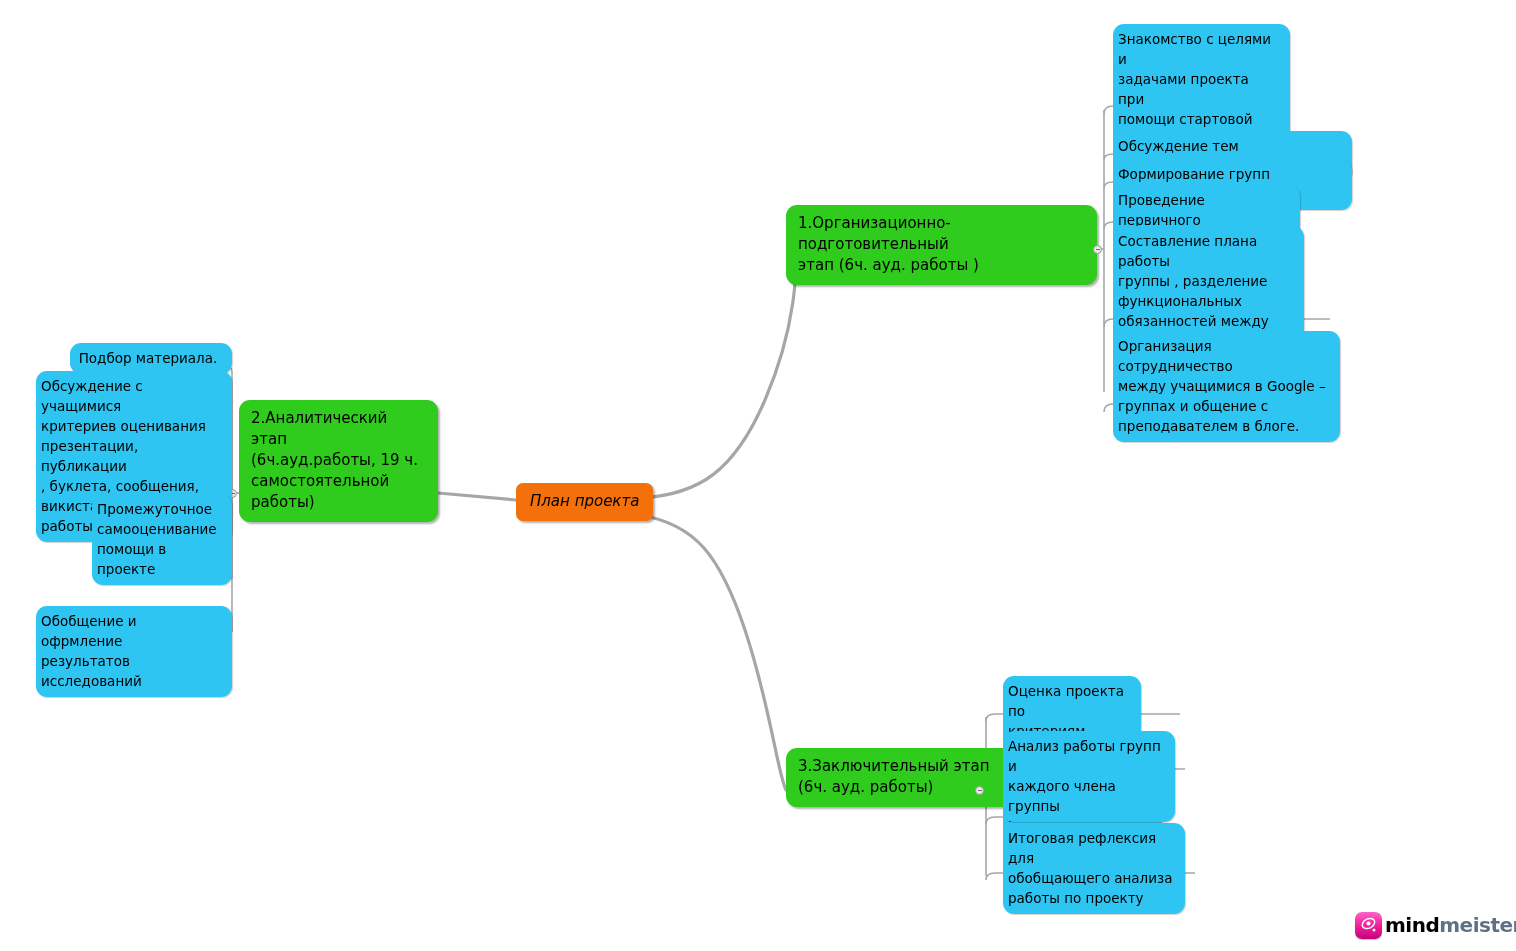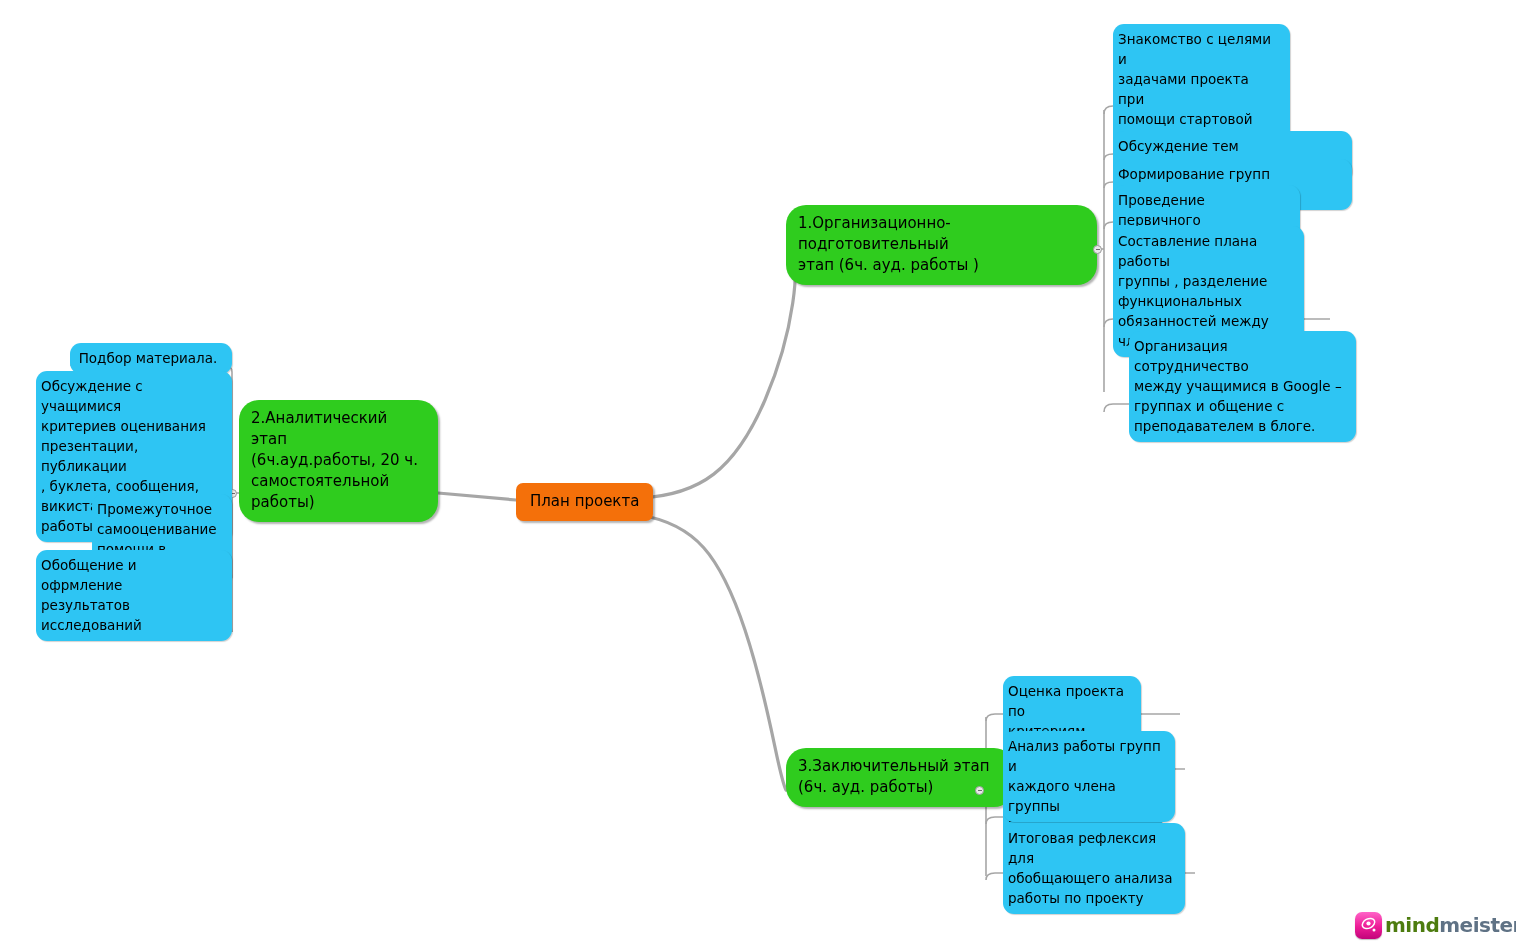--- a/index.html
+++ b/index.html
@@ -25,21 +25,21 @@
     background:#F4700A;
     font-size:15px;
     padding:8px 14px 9px 14px;
     border-radius:7px;
     box-shadow:2px 2px 2px rgba(0,0,0,0.30);
   }
   .node.main{
     background:#2FCC1E;
     font-size:15px;
     padding:8px 12px 9px 12px;
-    border-radius:20px;
+    border-radius:11px;
     box-shadow:2px 2px 2px rgba(0,0,0,0.30);
   }
   .node.leaf{
     background:#2EC5F3;
     font-size:13.5px;
     padding:5px 11px 6px 5px;
     border-radius:11px;
     line-height:20px;
     box-shadow:1px 1px 1px rgba(0,0,0,0.18);
   }
@@ -78,21 +78,21 @@
   }
   #logo .mark .swirl{
     position:absolute;left:5px;top:4px;width:17px;height:17px;
   }
   #logo .word{
     font-family:"DejaVu Sans","Liberation Sans",sans-serif;
     font-size:20px;font-weight:bold;letter-spacing:-0.5px;
     line-height:20px;
     text-shadow:0 1px 0 #ffffff, 0 0 2px #ffffff;
   }
-  #logo .w1{color:#4d7c0f;}
+  #logo .w1{color:#000000;}
   #logo .w2{color:#5F7285;}
 </style>
 </head>
 <body>
 
 <div id="canvas">
 
   <svg id="edges" viewBox="0 0 1516 951">
 
     <path d="M 640 498 C 700 495 735 470 765 400 C 795 330 800 262 792 248" fill="none" stroke="#A6A6A6" stroke-width="3.2" stroke-linecap="round"></path>
@@ -118,62 +118,62 @@
     <path d="M 232 632 q 0 -8 -9 -8 L 36 624" fill="none" stroke="#A6A6A6" stroke-width="1.6"></path>
 
     <path d="M 978 790 L 986 790" fill="none" stroke="#A6A6A6" stroke-width="1.6"></path>
     <path d="M 986 717 L 986 876" fill="none" stroke="#A6A6A6" stroke-width="1.6"></path>
     <path d="M 986 721 q 0 -7 9 -7 L 1180 714" fill="none" stroke="#A6A6A6" stroke-width="1.6"></path>
     <path d="M 986 776 q 0 -7 9 -7 L 1185 769" fill="none" stroke="#A6A6A6" stroke-width="1.6"></path>
     <path d="M 986 824 q 0 -7 9 -7 L 1172 817" fill="none" stroke="#A6A6A6" stroke-width="1.6"></path>
     <path d="M 986 880 q 0 -7 9 -7 L 1195 873" fill="none" stroke="#A6A6A6" stroke-width="1.6"></path>
   </svg>
 
-  <div class="node root" style="left:516px;top:483px;">План проекта</div>
+  <div class="node root" style="left:516px;top:483px;font-style:italic;">План проекта</div>
 
   <div class="node main" style="left:786px;top:205px;width:311px;">1.Организационно-подготовительный
 этап (6ч. ауд. работы  )</div>
   <div class="handle" style="left:1093px;top:245px;"></div>
 
   <div class="node leaf" style="left:1113px;top:24px;width:177px;">Знакомство с целями и
 задачами проекта при
 помощи стартовой
 презентации</div>
   <div class="node leaf" style="left:1113px;top:131px;width:239px;">Обсуждение тем исследования</div>
   <div class="node leaf" style="left:1113px;top:159px;width:239px;">Формирование групп учащихся</div>
   <div class="node leaf" style="left:1113px;top:185px;width:187px;">Проведение первичного
 самоанализа учащихся</div>
   <div class="node leaf" style="left:1113px;top:226px;width:191px;">Составление плана работы
 группы , разделение
 функциональных
 обязанностей между
 членами группы</div>
-  <div class="node leaf" style="left:1113px;top:331px;width:227px;margin-left:16px;">Организация сотрудничество
+  <div class="node leaf" style="left:1113px;top:331px;width:227px;">Организация сотрудничество
 между  учащимися в Google –
 группах и общение с
 преподавателем в блоге.</div>
 
   <div class="node main" style="left:239px;top:400px;width:199px;">2.Аналитический этап
-(6ч.ауд.работы, 20 ч.
+(6ч.ауд.работы, 19 ч.
 самостоятельной
 работы)</div>
   <div class="handle" style="left:228px;top:489px;"></div>
 
   <div class="node leaf" style="left:70px;top:343px;width:162px;text-align:center;">Подбор  материала.</div>
   <div class="node leaf" style="left:36px;top:371px;width:196px;">Обсуждение с учащимися
 критериев оценивания
 презентации, публикации
 , буклета, сообщения,
 викистатьи, творческой
 работы и т. п.</div>
   <div class="node leaf" style="left:92px;top:494px;width:140px;">Промежуточное
 самооценивание
 помощи в
 проекте</div>
-  <div class="node leaf" style="left:36px;top:550px;width:196px;">Обобщение и офрмление
+  <div class="node leaf" style="left:36px;top:606px;width:196px;">Обобщение и офрмление
 результатов
 исследований</div>
 
   <div class="node main" style="left:786px;top:748px;width:228px;">3.Заключительный этап
 (6ч. ауд. работы)</div>
   <div class="handle" style="left:975px;top:786px;"></div>
 
   <div class="node leaf" style="left:1003px;top:676px;width:138px;">Оценка проекта по
 критериям оценивания</div>
   <div class="node leaf" style="left:1003px;top:779px;width:159px;">Рефлексия участников

